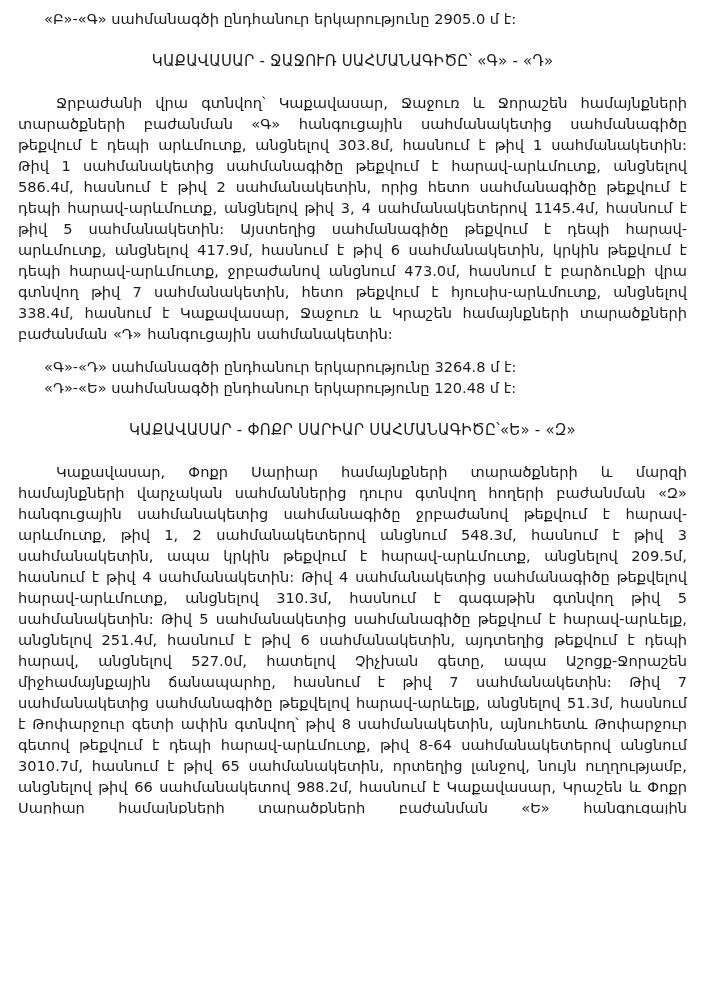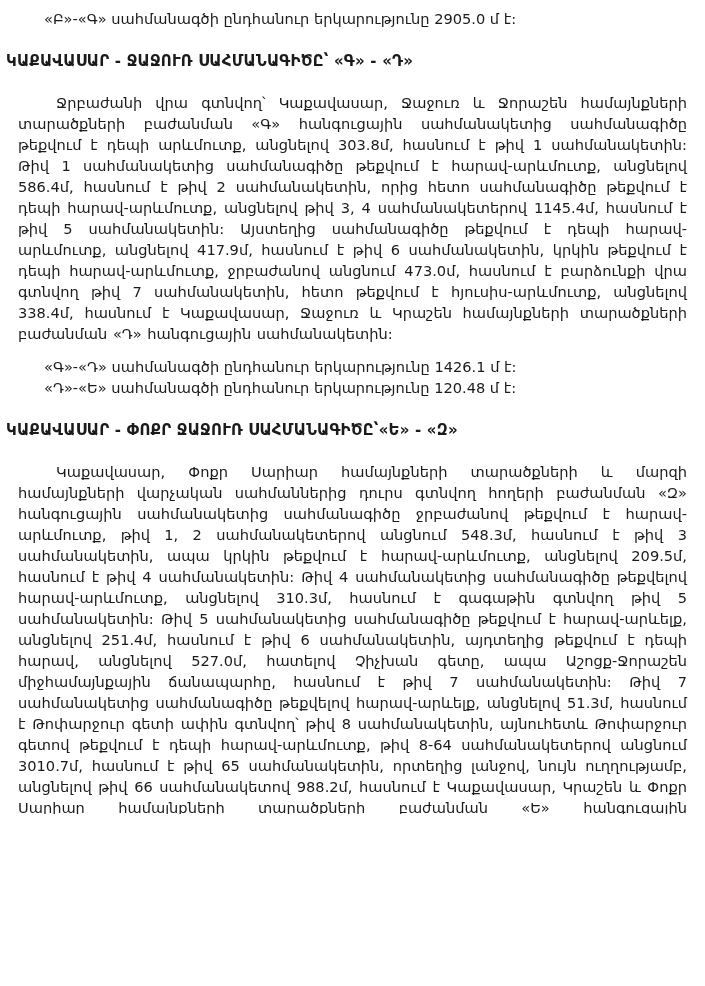--- a/index.html
+++ b/index.html
@@ -28,37 +28,37 @@
     text-indent: 38px;
     word-spacing: 1px;
   }
   p.total-line {
     margin: 0;
     text-align: left;
     text-indent: 38px;
   }
   h2.section-title {
     margin: 22px 0 20px 0;
-    text-align: left;
+    text-align: center;
     font-size: 15px;
-    font-weight: bold;
+    font-weight: normal;
     line-height: 21px;
     letter-spacing: 0.2px;
   }
 </style>
 </head>
 <body>
 
 <div class="page">
 
   <p class="total-line">«Բ»-«Գ» սահմանագծի ընդհանուր երկարությունը 2905.0 մ է:</p>
 
   <h2 class="section-title">ԿԱՔԱՎԱՍԱՐ - ՋԱՋՈՒՌ ՍԱՀՄԱՆԱԳԻԾԸ՝ «Գ» - «Դ»</h2>
   <p class="body-par">Ջրբաժանի վրա գտնվող՝ Կաքավասար, Ջաջուռ և Ջորաշեն համայնքների տարածքների բաժանման «Գ» հանգուցային սահմանակետից սահմանագիծը թեքվում է դեպի արևմուտք, անցնելով 303.8մ, հասնում է թիվ 1 սահմանակետին: Թիվ 1 սահմանակետից սահմանագիծը թեքվում է հարավ-արևմուտք, անցնելով 586.4մ, հասնում է թիվ 2 սահմանակետին, որից հետո սահմանագիծը թեքվում է դեպի հարավ-արևմուտք, անցնելով թիվ 3, 4 սահմանակետերով 1145.4մ, հասնում է թիվ 5 սահմանակետին: Այստեղից սահմանագիծը թեքվում է դեպի հարավ-արևմուտք, անցնելով 417.9մ, հասնում է թիվ 6 սահմանակետին, կրկին թեքվում է դեպի հարավ-արևմուտք, ջրբաժանով անցնում 473.0մ, հասնում է բարձունքի վրա գտնվող թիվ 7 սահմանակետին, հետո թեքվում է հյուսիս-արևմուտք, անցնելով 338.4մ, հասնում է Կաքավասար, Ջաջուռ և Կրաշեն համայնքների տարածքների բաժանման «Դ» հանգուցային սահմանակետին:</p>
-  <p class="total-line">«Գ»-«Դ» սահմանագծի ընդհանուր երկարությունը 1426.1 մ է:</p>
+  <p class="total-line">«Գ»-«Դ» սահմանագծի ընդհանուր երկարությունը 3264.8 մ է:</p>
 
   <p class="total-line">«Դ»-«Ե» սահմանագծի ընդհանուր երկարությունը 120.48 մ է:</p>
 
-  <h2 class="section-title">ԿԱՔԱՎԱՍԱՐ - ՓՈՔՐ ՋԱՋՈՒՌ ՍԱՀՄԱՆԱԳԻԾԸ՝«Ե» - «Զ»</h2>
+  <h2 class="section-title">ԿԱՔԱՎԱՍԱՐ - ՓՈՔՐ ՍԱՐԻԱՐ ՍԱՀՄԱՆԱԳԻԾԸ՝«Ե» - «Զ»</h2>
   <p class="body-par">Կաքավասար, Փոքր Սարիար համայնքների տարածքների և մարզի համայնքների վարչական սահմաններից դուրս գտնվող հողերի բաժանման «Զ» հանգուցային սահմանակետից սահմանագիծը ջրբաժանով թեքվում է հարավ-արևմուտք, թիվ 1, 2 սահմանակետերով անցնում 548.3մ, հասնում է թիվ 3 սահմանակետին, ապա կրկին թեքվում է հարավ-արևմուտք, անցնելով 209.5մ, հասնում է թիվ 4 սահմանակետին: Թիվ 4 սահմանակետից սահմանագիծը թեքվելով հարավ-արևմուտք, անցնելով 310.3մ, հասնում է գագաթին գտնվող թիվ 5 սահմանակետին: Թիվ 5 սահմանակետից սահմանագիծը թեքվում է հարավ-արևելք, անցնելով 251.4մ, հասնում է թիվ 6 սահմանակետին, այդտեղից թեքվում է դեպի հարավ, անցնելով 527.0մ, հատելով Չիչխան գետը, ապա Աշոցք-Ջորաշեն միջհամայնքային ճանապարհը, հասնում է թիվ 7 սահմանակետին: Թիվ 7 սահմանակետից սահմանագիծը թեքվելով հարավ-արևելք, անցնելով 51.3մ, հասնում է Թոփարջուր գետի ափին գտնվող՝ թիվ 8 սահմանակետին, այնուհետև Թոփարջուր գետով թեքվում է դեպի հարավ-արևմուտք, թիվ 8-64 սահմանակետերով անցնում 3010.7մ, հասնում է թիվ 65 սահմանակետին, որտեղից լանջով, նույն ուղղությամբ, անցնելով թիվ 66 սահմանակետով 988.2մ, հասնում է Կաքավասար, Կրաշեն և Փոքր Սարիար համայնքների տարածքների բաժանման «Ե» հանգուցային սահմանակետին:</p>
   <p class="total-line">«Ե»-«Զ» սահմանագծի ընդհանուր երկարությունը 5896.7 մ է:</p>
 
 </div>
 
 </body></html>

